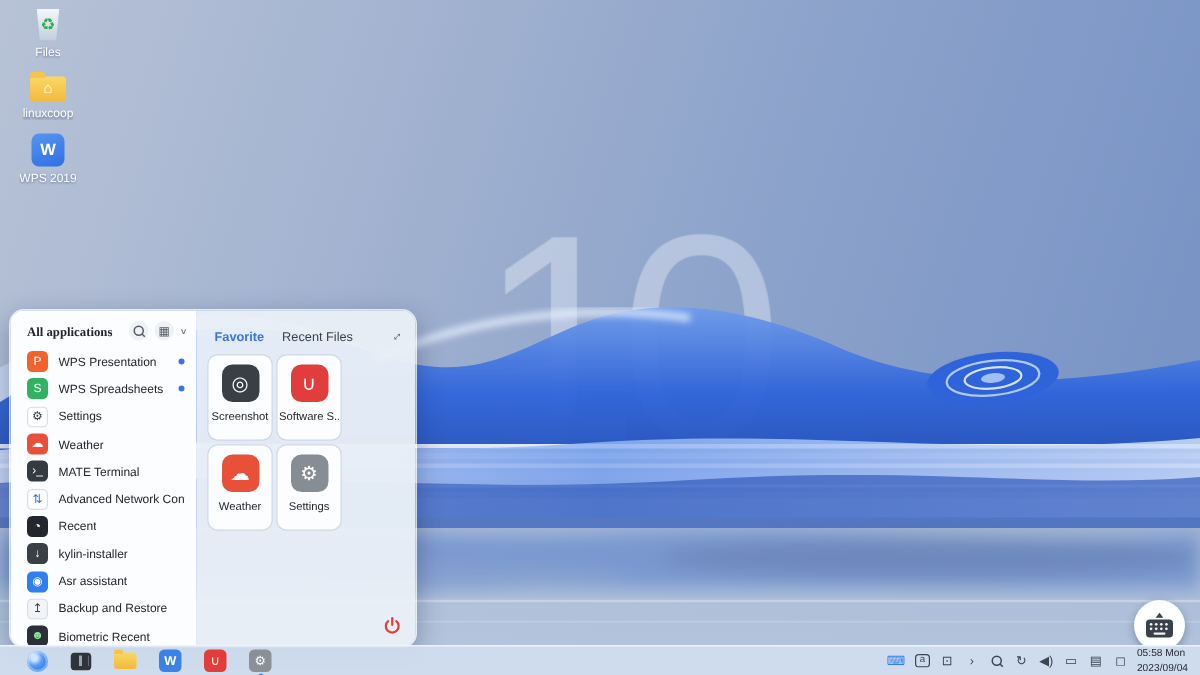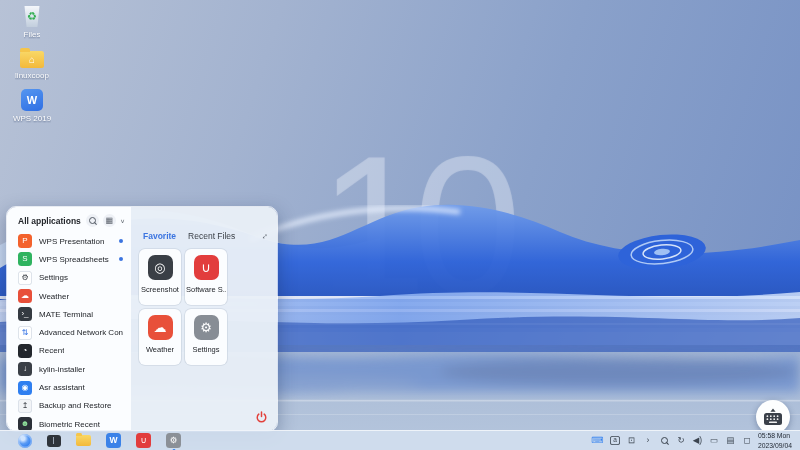--- a/index.html
+++ b/index.html
@@ -35,38 +35,38 @@
      border-radius:2px 2px 0 0;}
   .ic-wps{width:22px;height:22px;border-radius:5px;background:linear-gradient(160deg,#5596f0,#2f6fe4);
      color:#fff;font-weight:bold;font-size:11px;display:flex;align-items:center;justify-content:center;}
 
   
   .menu{position:absolute;left:6px;top:206px;width:270px;height:224px;z-index:5;border-radius:10px;
      box-shadow:0 6px 18px rgba(20,40,80,.35);display:flex;overflow:hidden;
      border:1px solid rgba(255,255,255,.7);}
   .menu-left{width:124px;background:#fbfdff;display:flex;flex-direction:column;}
   .menu-head{display:flex;align-items:center;padding:7px 6px 3px 11px;gap:4px;}
-  .menu-title{font-size:8.5px;font-weight:bold;color:#23262b;flex:1;}
+  .menu-title{font-size:8.5px;font-weight:bold;color:#23262b;flex:1;font-family:Liberation Serif, serif;}
   .hbtn{width:13px;height:13px;border-radius:50%;background:#eef1f6;display:flex;align-items:center;
      justify-content:center;color:#555c66;}
   .css-search{width:5px;height:5px;border:1px solid currentColor;border-radius:50%;position:relative;display:inline-block;}
   .css-search::after{content:'';position:absolute;width:3px;height:1px;background:currentColor;
      transform:rotate(45deg);right:-2.5px;bottom:-1px;}
   .grid-glyph{font-size:8px;line-height:1;}
   .chev{font-size:7px;color:#70777f;transform:scaleY(.8);}
   .app-list{flex:1;overflow:hidden;padding:2px 0 0 0;}
   .app-row{display:flex;align-items:center;gap:7px;height:18.3px;padding:0 8px 0 11px;cursor:pointer;}
   .app-ic{width:14px;height:14px;border-radius:3.5px;flex:0 0 auto;display:flex;align-items:center;
      justify-content:center;font-size:8px;line-height:1;position:relative;}
   .app-ic.bordered{box-shadow:inset 0 0 0 0.8px #d6dde6;}
   .app-lb{font-size:8px;color:#23262b;white-space:nowrap;overflow:hidden;max-width:86px;}
   .app-dot{width:4px;height:4px;border-radius:50%;background:#3b74e0;margin-left:auto;flex:0 0 auto;}
 
   .menu-right{flex:1;background:rgba(233,239,247,.96);display:flex;flex-direction:column;position:relative;}
-  .tabs{display:flex;align-items:center;gap:12px;padding:24px 10px 4px 12px;}
+  .tabs{display:flex;align-items:center;gap:12px;padding:12px 10px 4px 12px;}
   .tab{font-size:8.5px;color:#3a3f46;cursor:pointer;}
   .tab.active{color:#3b74e0;font-weight:bold;}
   .expand{margin-left:auto;color:#555c66;font-size:9px;transform:rotate(45deg);cursor:pointer;}
   .tile-grid{display:flex;flex-wrap:wrap;gap:4px;padding:4px 8px 0 8px;}
   .tile{width:42px;height:50px;background:#fbfdff;border-radius:6px;box-shadow:0 0 0 .8px rgba(190,200,214,.55);
      display:flex;flex-direction:column;align-items:center;justify-content:flex-start;padding-top:6px;cursor:pointer;}
   .tile-ic{width:25px;height:25px;border-radius:7px;display:flex;align-items:center;justify-content:center;
      font-size:13px;line-height:1;position:relative;}
   .tile-ic.folder::before{content:'';position:absolute;top:3px;left:3px;width:10px;height:4px;
      background:rgba(255,255,255,.55);border-radius:1.5px;}

